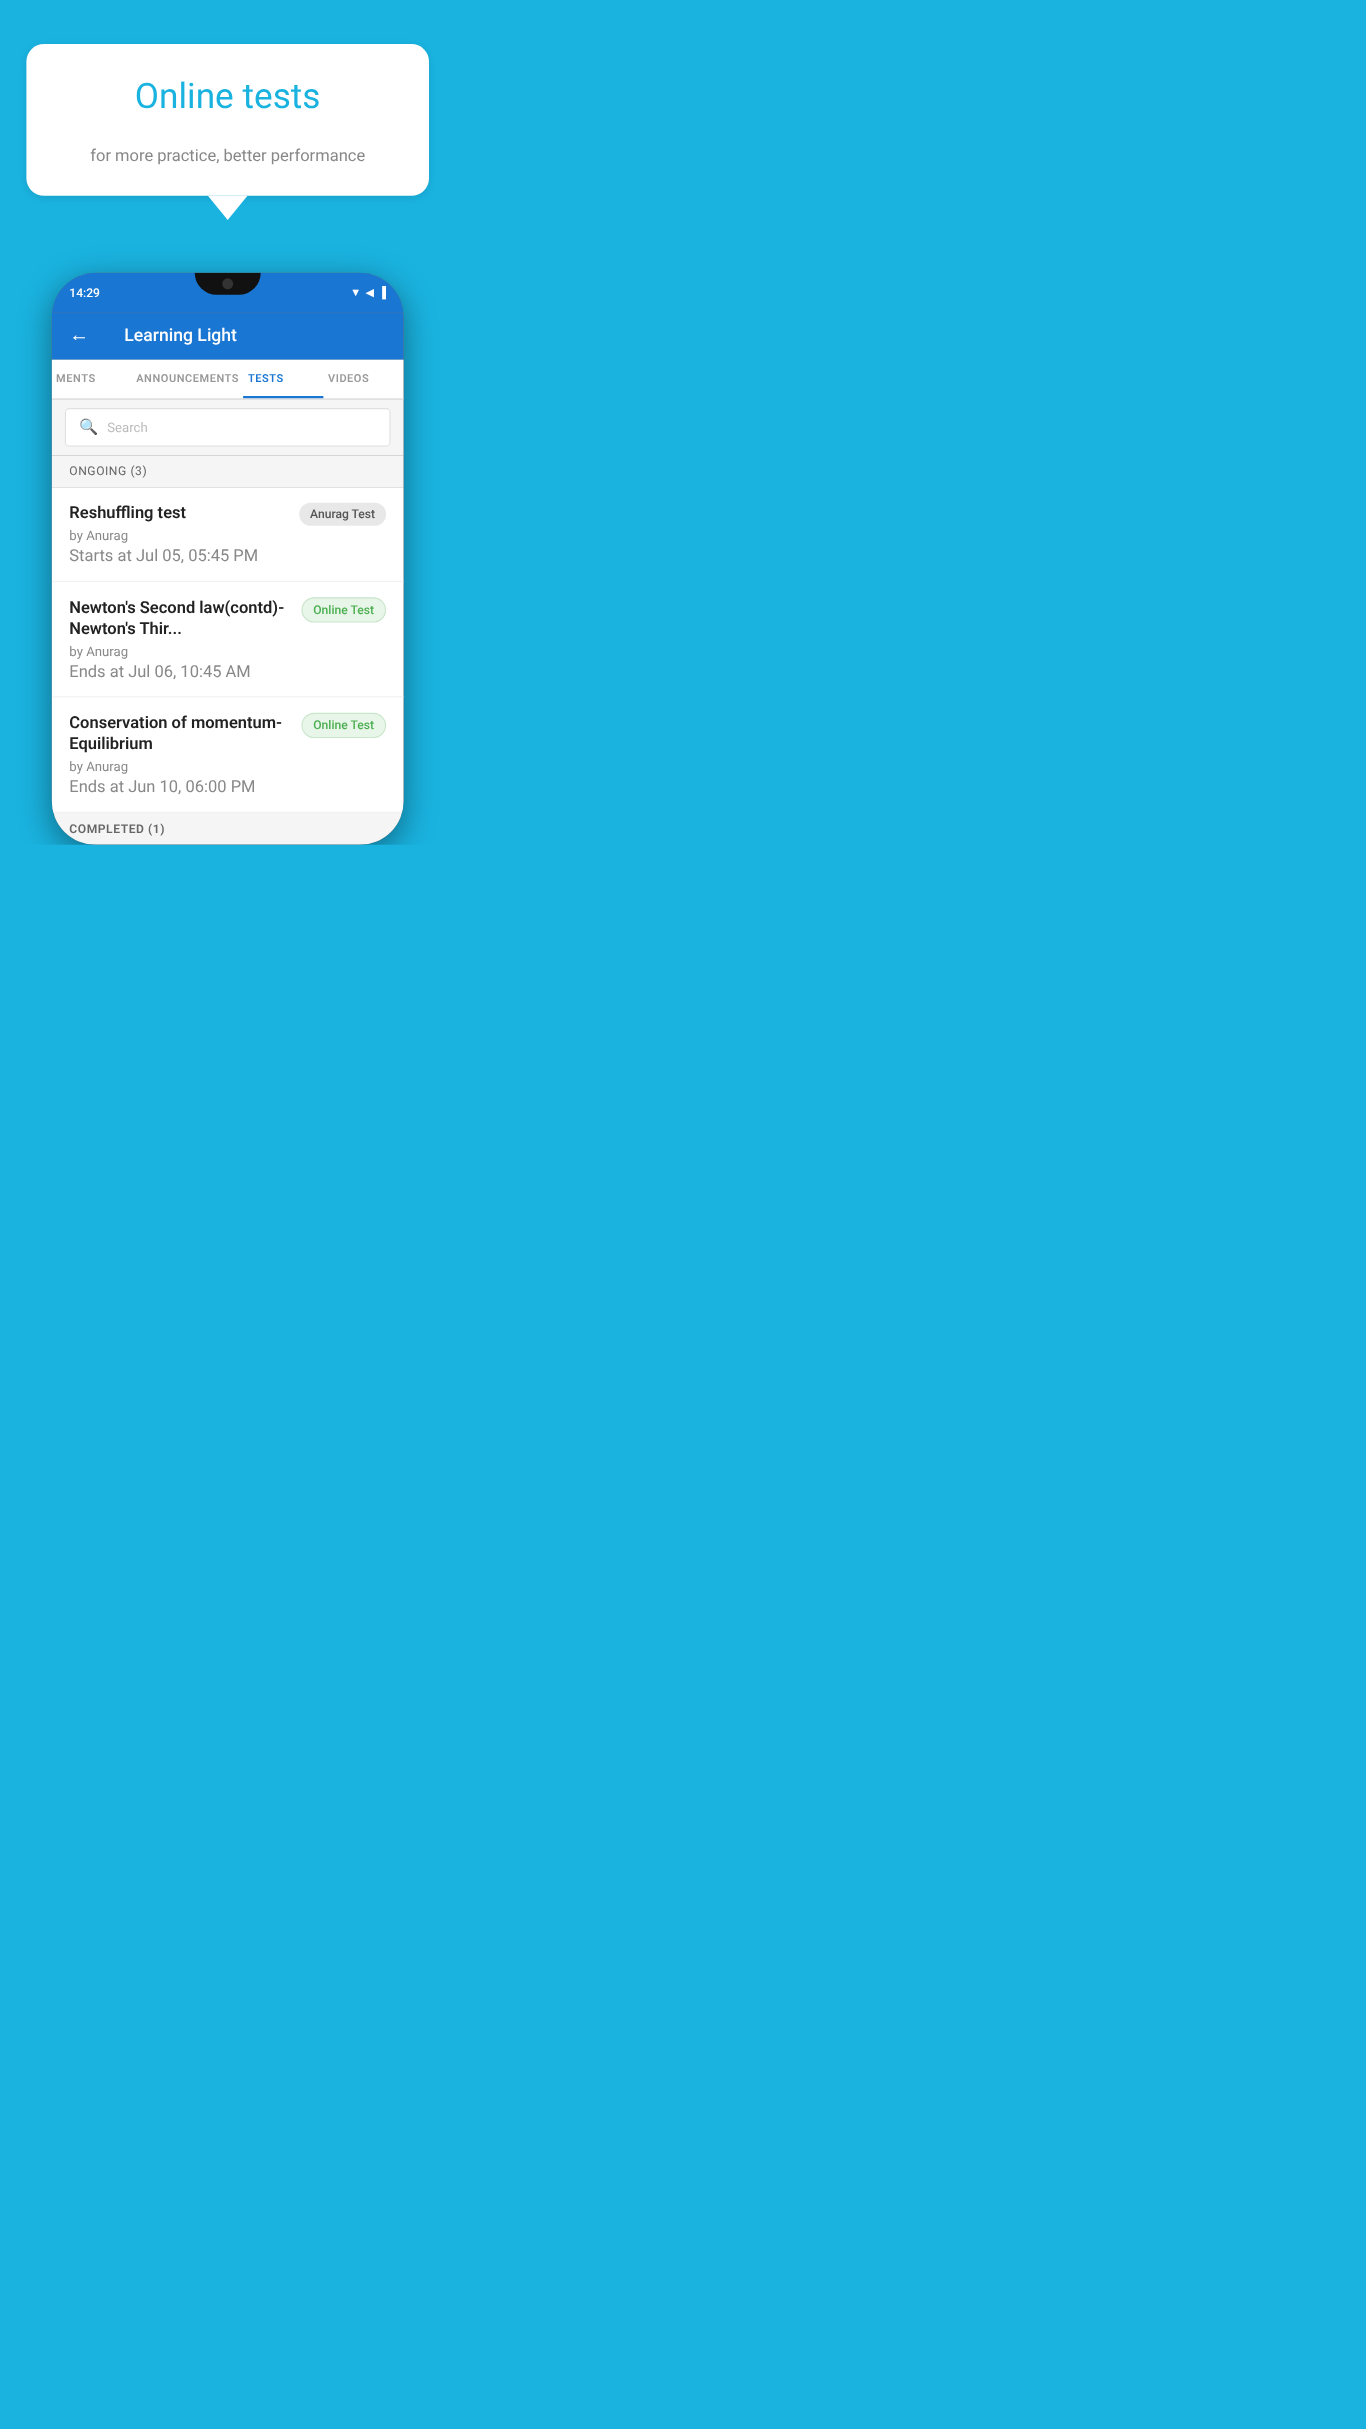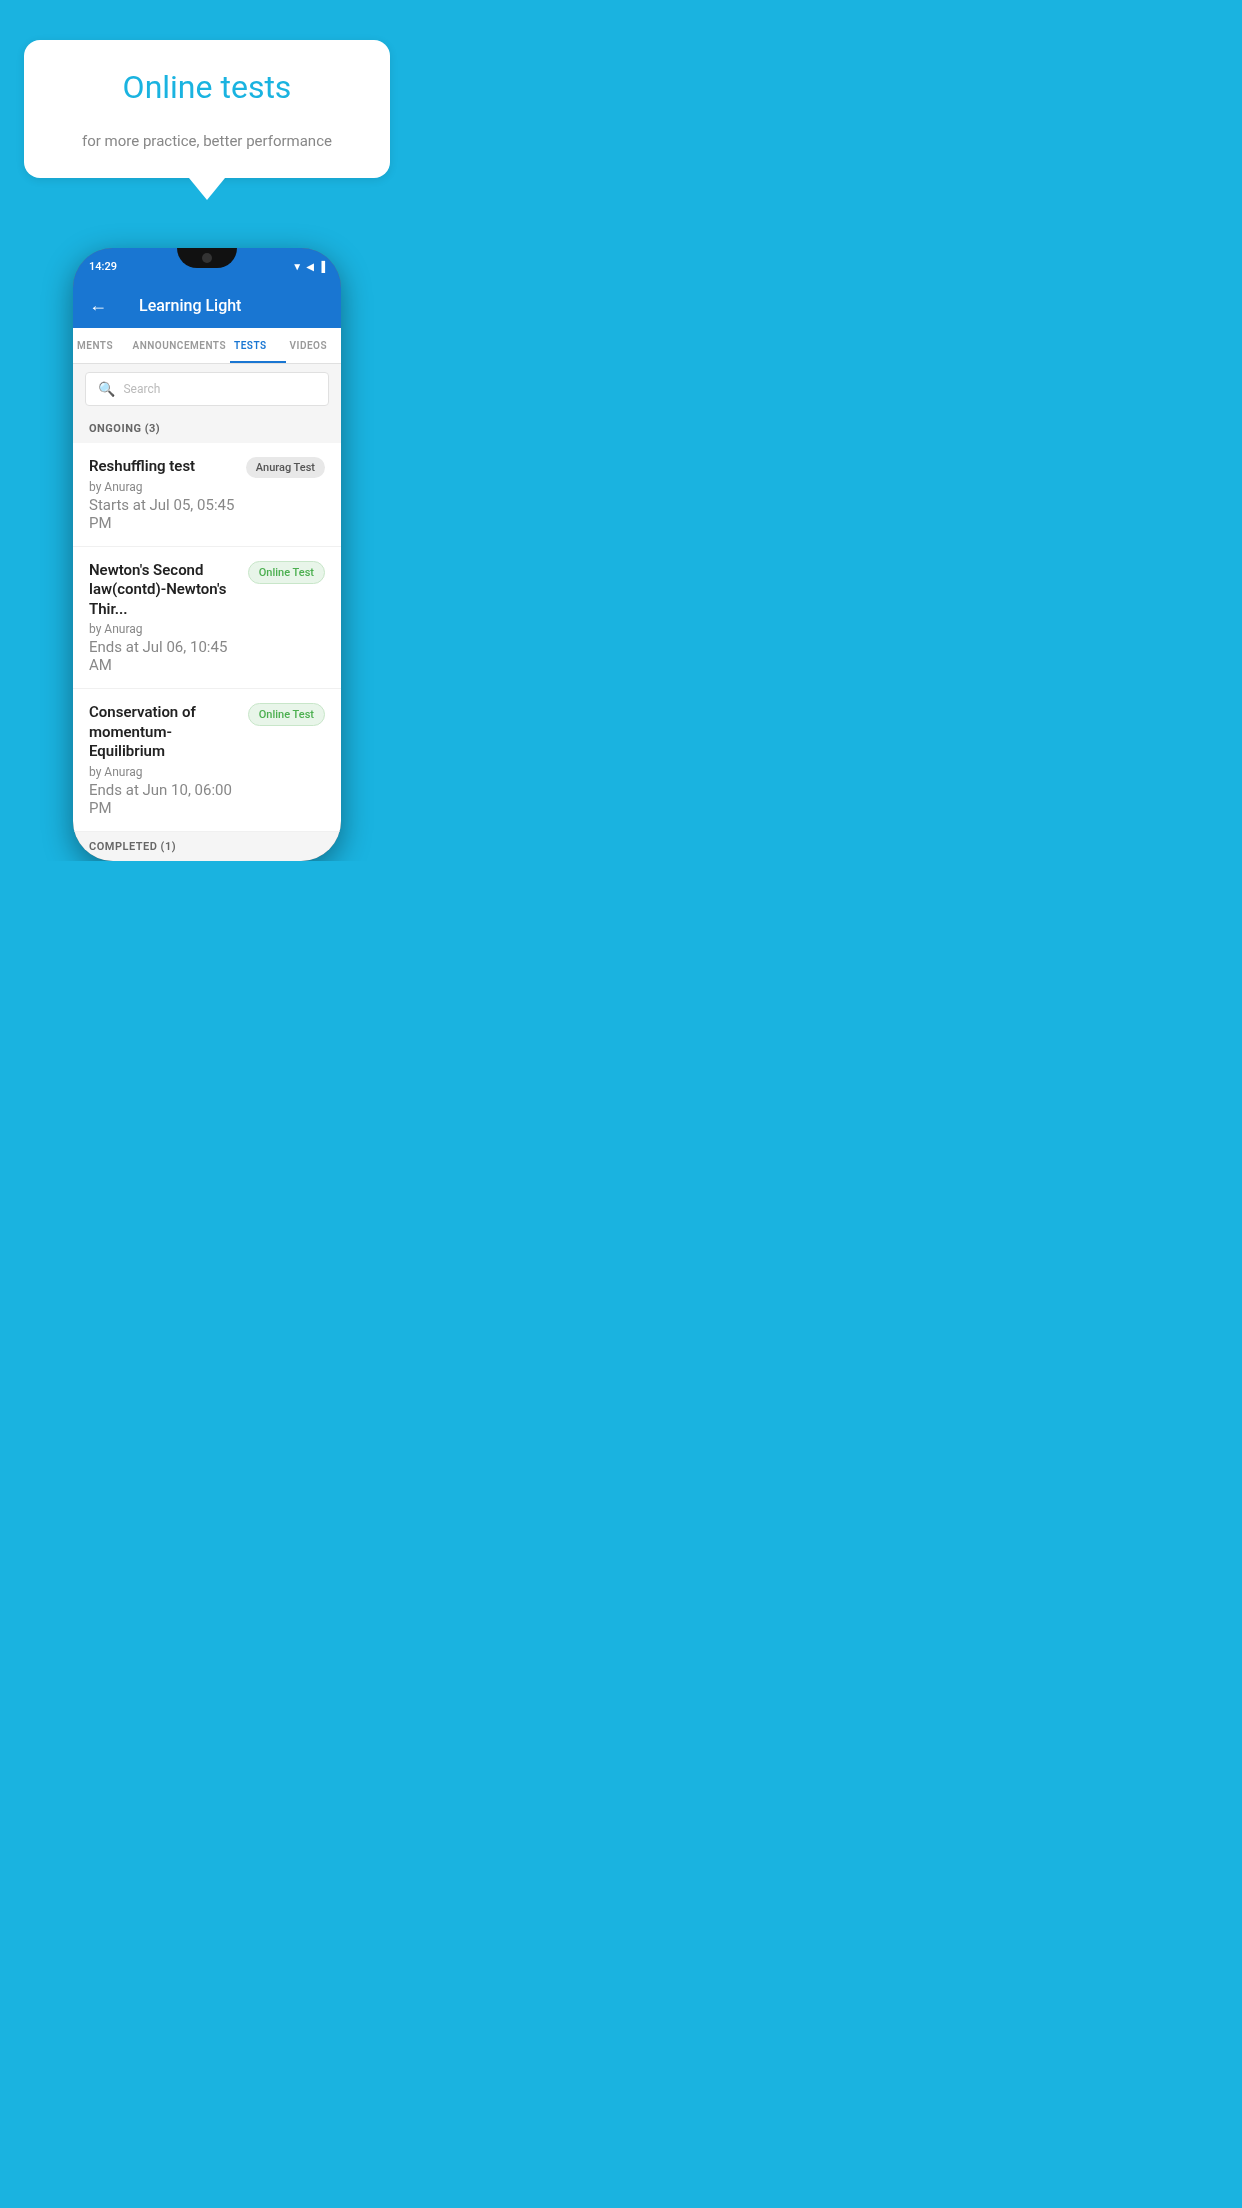--- a/index.html
+++ b/index.html
@@ -63,21 +63,21 @@
 
     
     .phone-wrapper {
       width: 100%;
       display: flex;
       justify-content: center;
       padding: 40px 0 0 0;
     }
 
     .phone {
-      width: 268px;
+      width: 320px;
       background: #737373;
       border-radius: 40px;
       padding: 0;
       box-shadow: 0 8px 30px rgba(0,0,0,0.4);
       overflow: hidden;
       position: relative;
     }
 
     
     .phone-top-bar {
@@ -209,21 +209,21 @@
     .search-input-text {
       color: #bbb;
       font-size: 12px;
     }
 
     
     .section-header {
       background: #f5f5f5;
       padding: 8px 16px;
       font-size: 11px;
-      font-weight: 700;
+      font-weight: 400;
       color: #666;
       letter-spacing: 0.5px;
     }
 
     
     .test-list {
       background: white;
     }
 
     .test-item {

